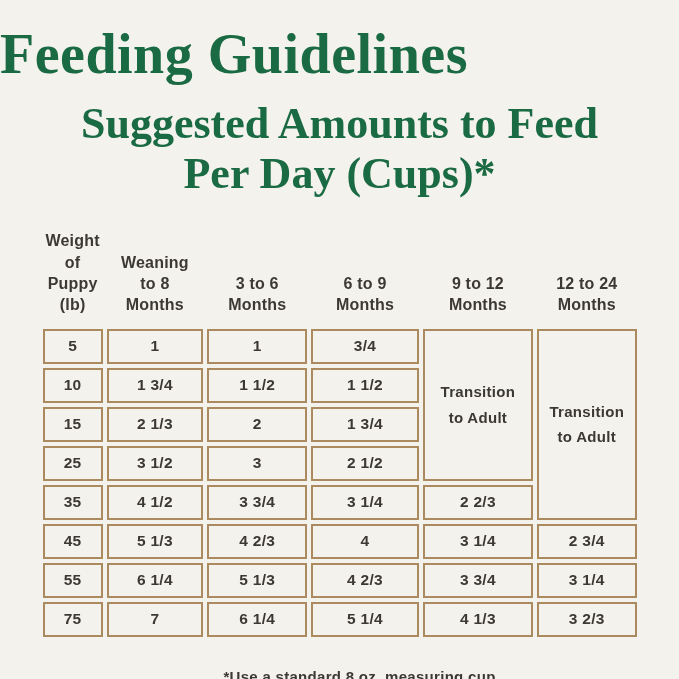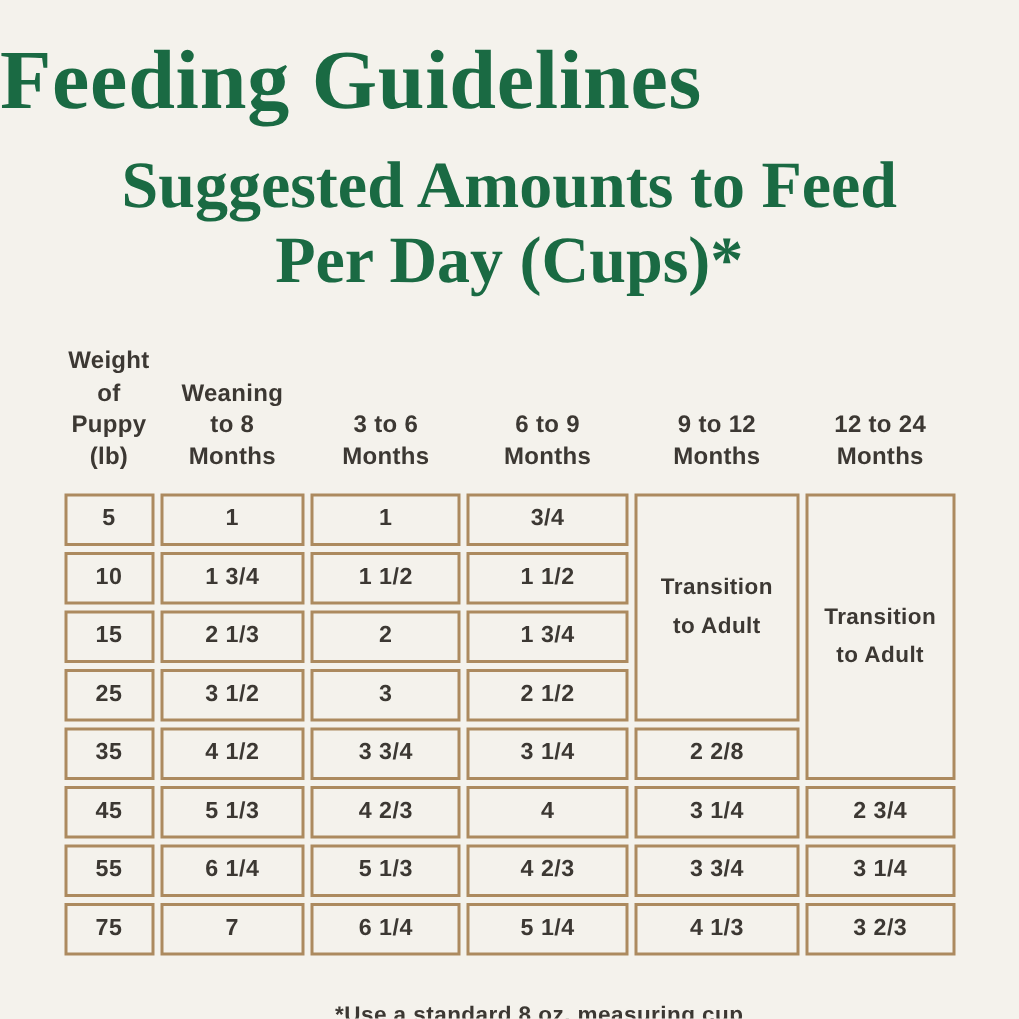--- a/index.html
+++ b/index.html
@@ -145,21 +145,21 @@
         <td>25</td>
         <td>3 1/2</td>
         <td>3</td>
         <td>2 1/2</td>
       </tr>
       <tr>
         <td>35</td>
         <td>4 1/2</td>
         <td>3 3/4</td>
         <td>3 1/4</td>
-        <td>2 2/8</td>
+        <td>2 2/3</td>
       </tr>
       <tr>
         <td>45</td>
         <td>5 1/3</td>
         <td>4 2/3</td>
         <td>4</td>
         <td>3 1/4</td>
         <td>2 3/4</td>
       </tr>
       <tr>

